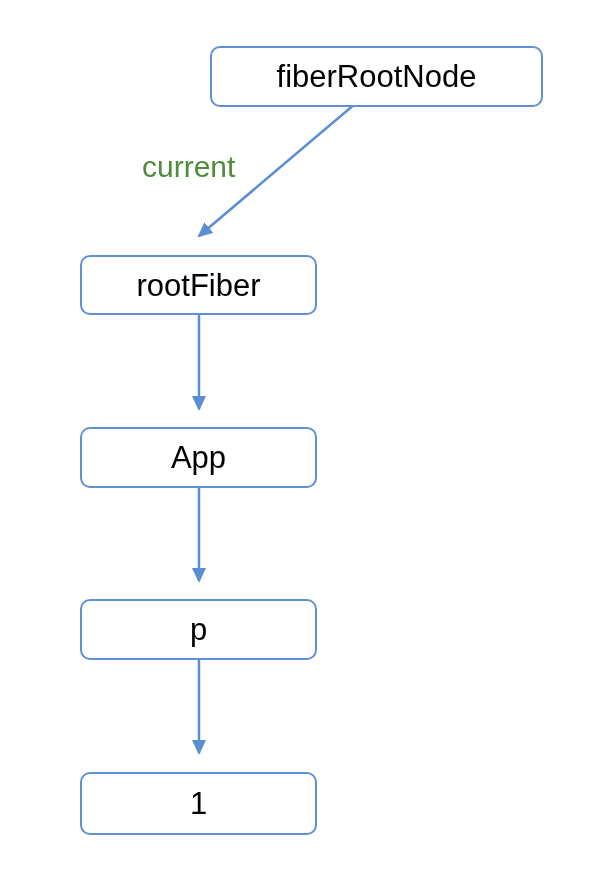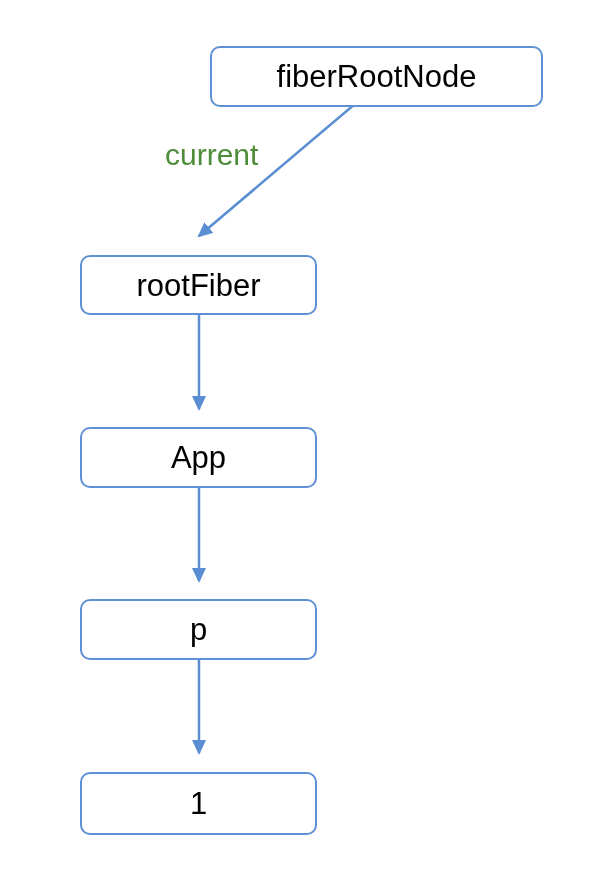--- a/index.html
+++ b/index.html
@@ -72,21 +72,21 @@
       </marker>
     </defs>
     <line class="edge" x1="362" y1="98" x2="199" y2="236" marker-end="url(#arrow-marker)"></line>
     <line class="edge" x1="199" y1="304" x2="199" y2="409" marker-end="url(#arrow-marker)"></line>
     <line class="edge" x1="199" y1="478" x2="199" y2="581" marker-end="url(#arrow-marker)"></line>
     <line class="edge" x1="199" y1="650" x2="199" y2="753" marker-end="url(#arrow-marker)"></line>
   </svg>
 
   <div class="node" style="left:210px; top:34px; width:333px; height:61px;">fiberRootNode</div>
 
-  <div class="edge-label" style="left:142px; top:140px;margin-left:23px;">current</div>
+  <div class="edge-label" style="left:142px; top:152px;">current</div>
 
   <div class="node" style="left:80px; top:243px; width:237px; height:60px;">rootFiber</div>
 
   <div class="node" style="left:80px; top:415px; width:237px; height:61px;">App</div>
 
   <div class="node" style="left:80px; top:587px; width:237px; height:61px;">p</div>
 
   <div class="node" style="left:80px; top:760px; width:237px; height:63px;">1</div>
 
 </div>

